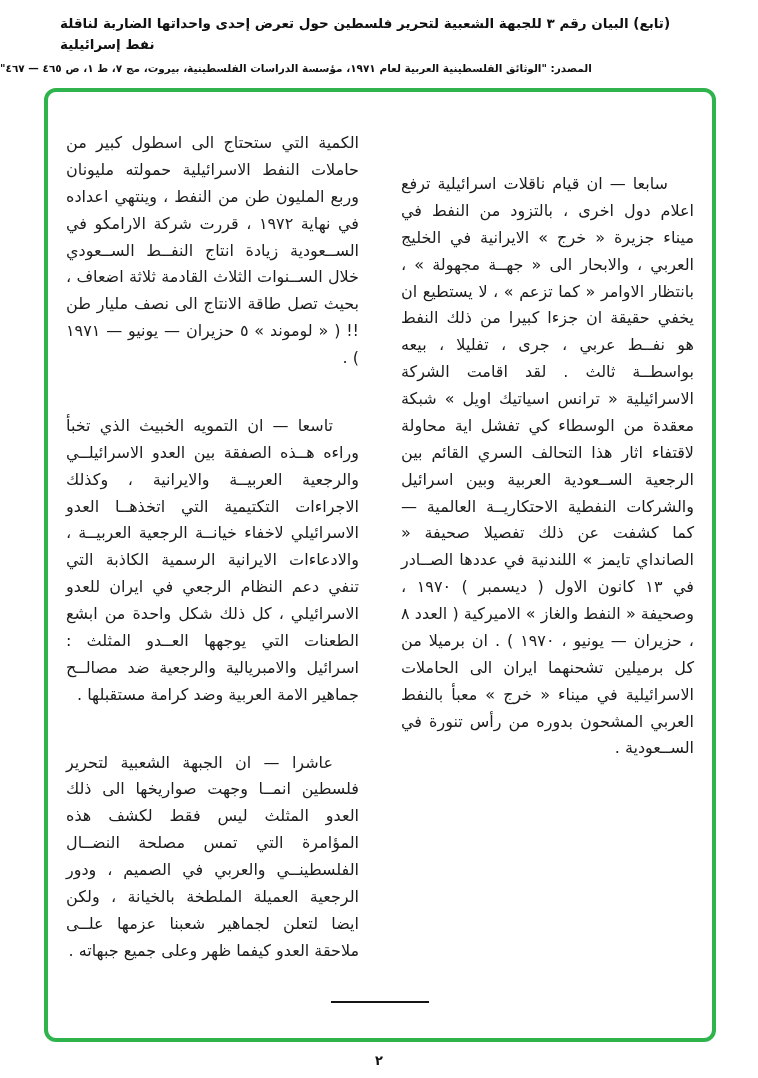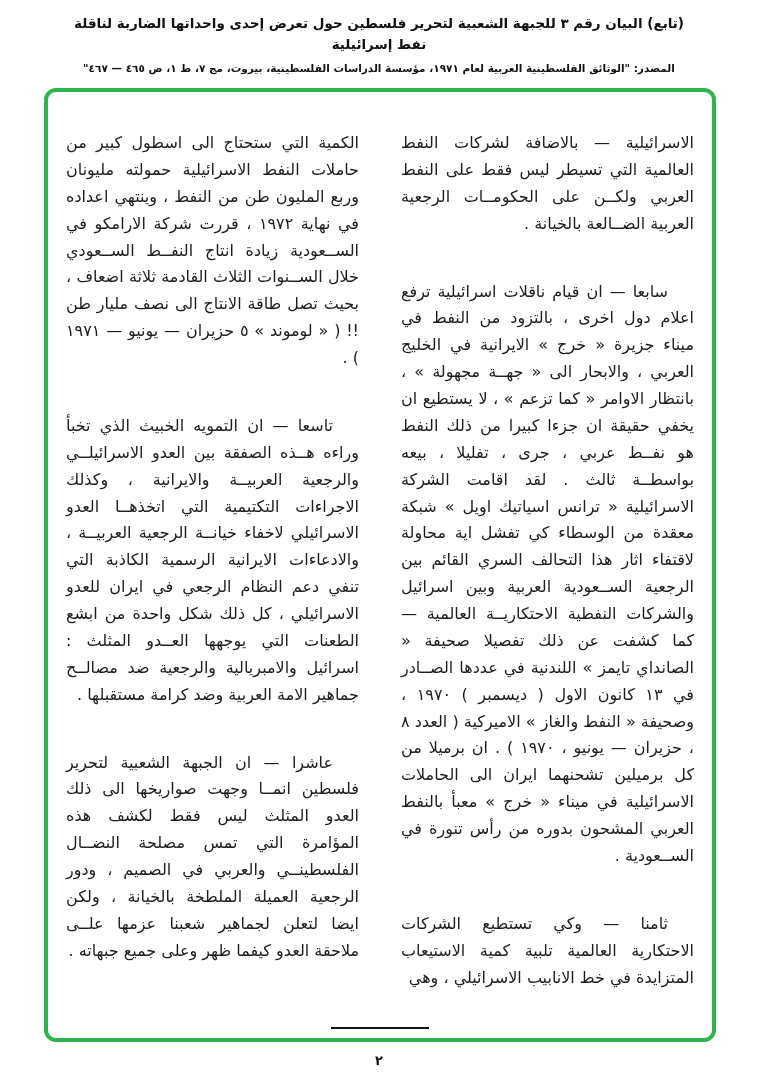--- a/index.html
+++ b/index.html
@@ -5,21 +5,21 @@
   * { margin:0; padding:0; box-sizing:border-box; }
   html, body { background:#ffffff; }
   .page {
     width:758px; height:1078px;
     position:relative;
     background:#fff;
     font-family:"DejaVu Sans", sans-serif;
     color:var(--text,#1a1a1a);
     overflow:hidden;
   }
-  .header { padding-top:13px; text-align:center; direction:rtl; }
+  .header { padding-top:13px; text-align:left; direction:rtl; }
   .title {
     font-size:13.5px; font-weight:bold; line-height:1.55;
     padding:0 60px; color:#111;
   }
   .source {
     font-size:10.5px; font-weight:bold; margin-top:7px; color:#111;
   }
   .frame {
     position:absolute; left:44px; top:88px;
     width:672px; height:954px;
@@ -52,23 +52,21 @@
 
   <div class="header">
     <div class="title">(تابع) البيان رقم ٣ للجبهة الشعبية لتحرير فلسطين حول تعرض إحدى واحداتها الضاربة لناقلة نفط إسرائيلية</div>
     <div class="source">المصدر: "الوثائق الفلسطينية العربية لعام ١٩٧١، مؤسسة الدراسات الفلسطينية، بيروت، مج ٧، ط ١، ص ٤٦٥ — ٤٦٧"</div>
   </div>
 
   <div class="frame">
     <div class="columns">
 
       <div class="col">
-        <p>الاسرائيلية — بالاضافة لشركات النفط العالمية التي تسيطر ليس فقط على النفط العربي ولكــن على الحكومــات الرجعية العربية الضــالعة بالخيانة .</p>
         <p class="indent">سابعا — ان قيام ناقلات اسرائيلية ترفع اعلام دول اخرى ، بالتزود من النفط في ميناء جزيرة « خرج » الايرانية في الخليج العربي ، والابحار الى « جهــة مجهولة » ، بانتظار الاوامر « كما تزعم » ، لا يستطيع ان يخفي حقيقة ان جزءا كبيرا من ذلك النفط هو نفــط عربي ، جرى ، تفليلا ، بيعه بواسطــة ثالث . لقد اقامت الشركة الاسرائيلية « ترانس اسياتيك اويل » شبكة معقدة من الوسطاء كي تفشل اية محاولة لاقتفاء اثار هذا التحالف السري القائم بين الرجعية الســعودية العربية وبين اسرائيل والشركات النفطية الاحتكاريــة العالمية — كما كشفت عن ذلك تفصيلا صحيفة « الصانداي تايمز » اللندنية في عددها الصــادر في ١٣ كانون الاول ( ديسمبر ) ١٩٧٠ ، وصحيفة « النفط والغاز » الاميركية ( العدد ٨ ، حزيران — يونيو ، ١٩٧٠ ) . ان برميلا من كل برميلين تشحنهما ايران الى الحاملات الاسرائيلية في ميناء « خرج » معبأ بالنفط العربي المشحون بدوره من رأس تنورة في الســعودية .</p>
-        <p class="indent">ثامنا — وكي تستطيع الشركات الاحتكارية العالمية تلبية كمية الاستيعاب المتزايدة في خط الانابيب الاسرائيلي ، وهي</p>
       </div>
 
       <div class="col">
         <p>الكمية التي ستحتاج الى اسطول كبير من حاملات النفط الاسرائيلية حمولته مليونان وربع المليون طن من النفط ، وينتهي اعداده في نهاية ١٩٧٢ ، قررت شركة الارامكو في الســعودية زيادة انتاج النفــط الســعودي خلال الســنوات الثلاث القادمة ثلاثة اضعاف ، بحيث تصل طاقة الانتاج الى نصف مليار طن !! ( « لوموند » ٥ حزيران — يونيو — ١٩٧١ ) .</p>
         <p class="indent">تاسعا — ان التمويه الخبيث الذي تخبأ وراءه هــذه الصفقة بين العدو الاسرائيلــي والرجعية العربيــة والايرانية ، وكذلك الاجراءات التكتيمية التي اتخذهــا العدو الاسرائيلي لاخفاء خيانــة الرجعية العربيــة ، والادعاءات الايرانية الرسمية الكاذبة التي تنفي دعم النظام الرجعي في ايران للعدو الاسرائيلي ، كل ذلك شكل واحدة من ابشع الطعنات التي يوجهها العــدو المثلث : اسرائيل والامبريالية والرجعية ضد مصالــح جماهير الامة العربية وضد كرامة مستقبلها .</p>
         <p class="indent">عاشرا — ان الجبهة الشعبية لتحرير فلسطين انمــا وجهت صواريخها الى ذلك العدو المثلث ليس فقط لكشف هذه المؤامرة التي تمس مصلحة النضــال الفلسطينــي والعربي في الصميم ، ودور الرجعية العميلة الملطخة بالخيانة ، ولكن ايضا لتعلن لجماهير شعبنا عزمها علــى ملاحقة العدو كيفما ظهر وعلى جميع جبهاته .</p>
       </div>
 
     </div>
 

